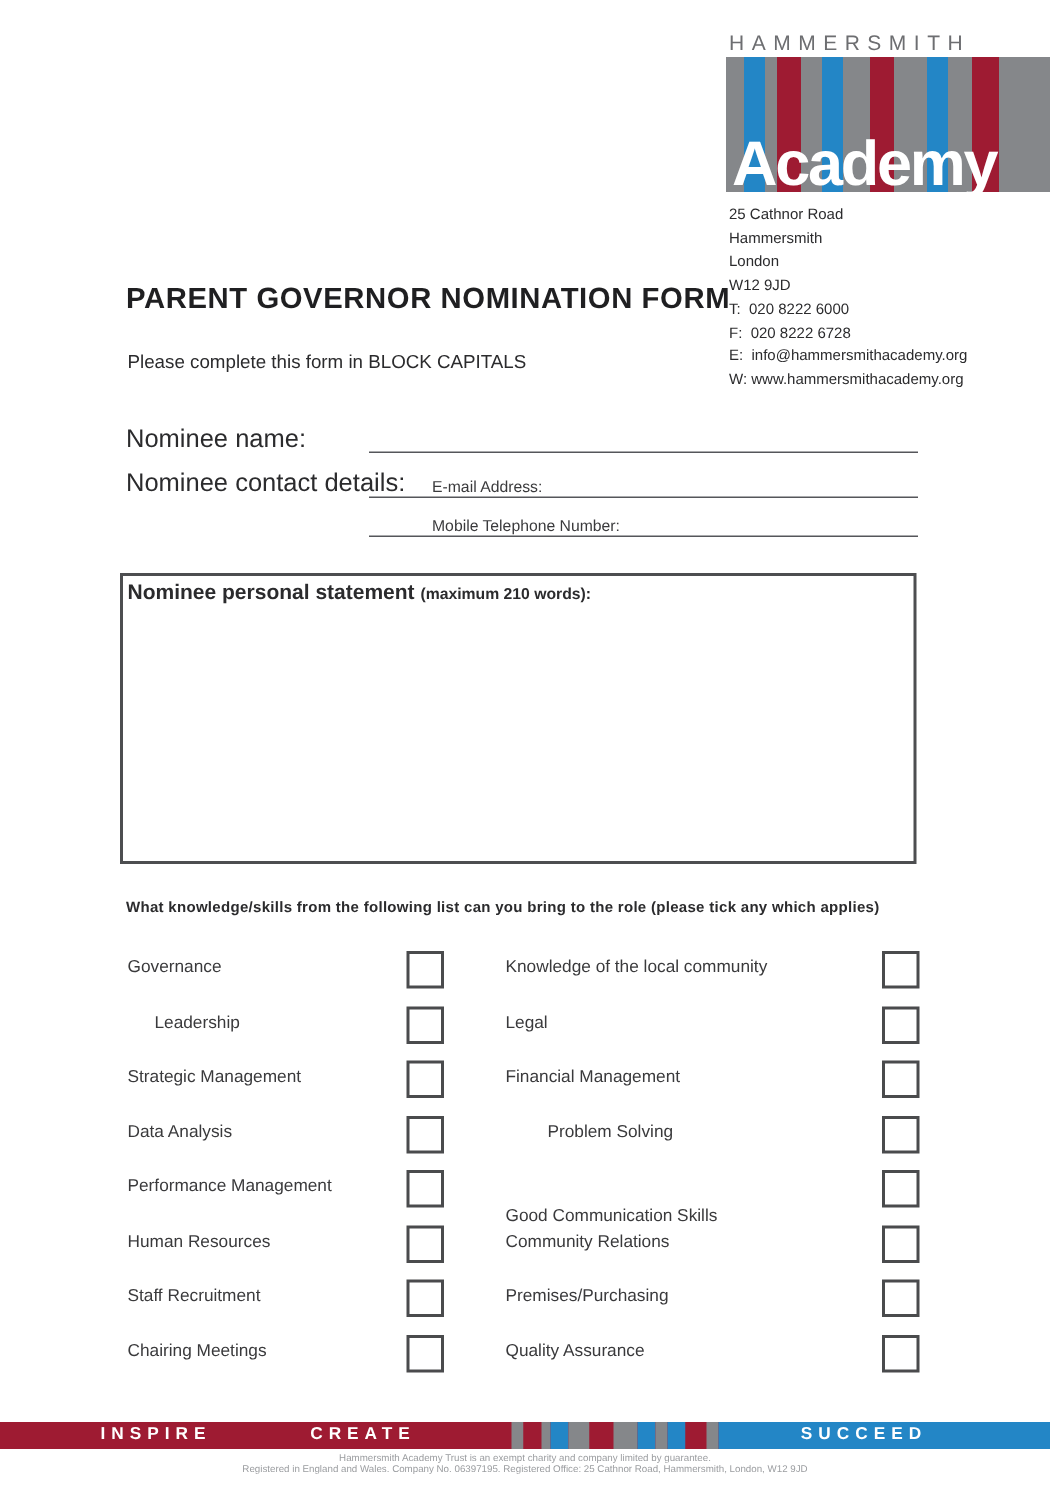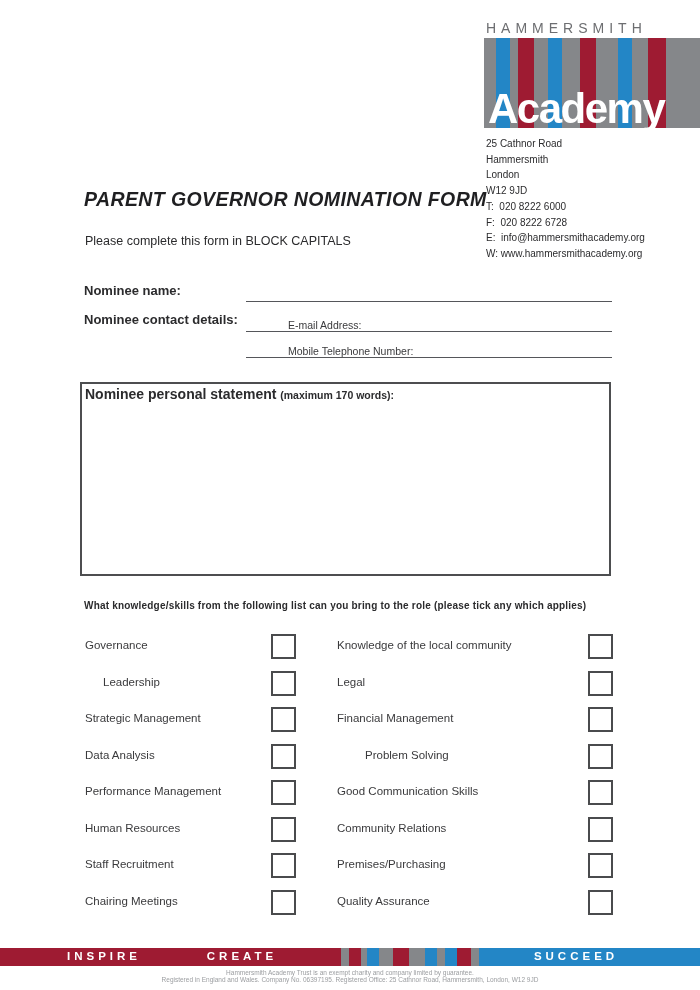--- a/index.html
+++ b/index.html
@@ -25,25 +25,25 @@
   .academy{
     position:absolute;left:4px;bottom:-2px;color:#ffffff;
     font-size:42px;font-weight:bold;letter-spacing:-1.5px;line-height:1;
   }
 
   
   .address{left:486px;top:136px;font-size:10px;line-height:15.7px;color:#2b2b2d;}
   .address div{white-space:pre;}
 
   
-  .form-title{left:84px;top:188px;font-size:19.5px;font-weight:bold;letter-spacing:0.4px;color:#1f1f21;white-space:nowrap;font-style:italic;}
+  .form-title{left:84px;top:188px;font-size:19.5px;font-weight:bold;letter-spacing:0.4px;color:#1f1f21;white-space:nowrap;}
   .form-instruction{left:85px;top:234px;font-size:12.5px;}
 
   
-  .field-label{font-weight:bold;font-size:13px;}
+  .field-label{font-weight:normal;font-size:17px;}
   .write-line{border-top:1px solid #55565a;height:0;}
   .inner-label{font-size:10.5px;color:#3a3a3c;white-space:nowrap;margin-left:37px;}
 
   
   .statement-box{
     left:80px;top:382px;width:527px;height:190px;
     border:2px solid #4d4e50;background:#ffffff;
   }
   .statement-header{position:absolute;left:3px;top:2px;font-weight:bold;font-size:14px;white-space:nowrap;}
   .statement-limit{font-size:10.5px;font-weight:bold;}
@@ -106,21 +106,21 @@
 
 <div class="abs field-label" style="left:84px;top:312px;">Nominee contact details:</div>
 <div class="abs inner-label" style="left:251px;top:319px;">E-mail Address:</div>
 <div class="abs write-line" style="left:246px;top:331px;width:366px;"></div>
 <div class="abs inner-label" style="left:251px;top:345px;">Mobile Telephone Number:</div>
 <div class="abs write-line" style="left:246px;top:357px;width:366px;"></div>
 
 <div class="abs statement-box">
   <div class="statement-header">
     <span>Nominee personal statement</span>
-    <span class="statement-limit">(maximum 170 words):</span>
+    <span class="statement-limit">(maximum 210 words):</span>
   </div>
 </div>
 
 <div class="abs skills-question">What knowledge/skills from the following list can you bring to the role (please tick any which applies)</div>
 <div class="abs" id="skills-grid" style="left:0;top:0;width:700px;height:990px;pointer-events:none;">
     <div class="skill-label" style="left: 85px; top: 639px;">Governance</div>
     <div class="skill-checkbox" style="left: 271px; top: 634px; pointer-events: auto;"></div>
     <div class="skill-label" style="left: 337px; top: 639px;">Knowledge of the local community</div>
     <div class="skill-checkbox" style="left: 588px; top: 634px; pointer-events: auto;"></div>
     <div class="skill-label" style="left: 103px; top: 676px;">Leadership</div>
@@ -130,21 +130,21 @@
     <div class="skill-label" style="left: 85px; top: 712px;">Strategic Management</div>
     <div class="skill-checkbox" style="left: 271px; top: 707px; pointer-events: auto;"></div>
     <div class="skill-label" style="left: 337px; top: 712px;">Financial Management</div>
     <div class="skill-checkbox" style="left: 588px; top: 707px; pointer-events: auto;"></div>
     <div class="skill-label" style="left: 85px; top: 749px;">Data Analysis</div>
     <div class="skill-checkbox" style="left: 271px; top: 744px; pointer-events: auto;"></div>
     <div class="skill-label" style="left: 337px; top: 749px; margin-left: 28px;">Problem Solving</div>
     <div class="skill-checkbox" style="left: 588px; top: 744px; pointer-events: auto;"></div>
     <div class="skill-label" style="left: 85px; top: 785px;">Performance Management</div>
     <div class="skill-checkbox" style="left: 271px; top: 780px; pointer-events: auto;"></div>
-    <div class="skill-label" style="left: 337px; top: 785px;">Good Communication Skills</div>
+    <div class="skill-label" style="left: 337px; top: 805px;">Good Communication Skills</div>
     <div class="skill-checkbox" style="left: 588px; top: 780px; pointer-events: auto;"></div>
     <div class="skill-label" style="left: 85px; top: 822px;">Human Resources</div>
     <div class="skill-checkbox" style="left: 271px; top: 817px; pointer-events: auto;"></div>
     <div class="skill-label" style="left: 337px; top: 822px;">Community Relations</div>
     <div class="skill-checkbox" style="left: 588px; top: 817px; pointer-events: auto;"></div>
     <div class="skill-label" style="left: 85px; top: 858px;">Staff Recruitment</div>
     <div class="skill-checkbox" style="left: 271px; top: 853px; pointer-events: auto;"></div>
     <div class="skill-label" style="left: 337px; top: 858px;">Premises/Purchasing</div>
     <div class="skill-checkbox" style="left: 588px; top: 853px; pointer-events: auto;"></div>
     <div class="skill-label" style="left: 85px; top: 895px;">Chairing Meetings</div>

